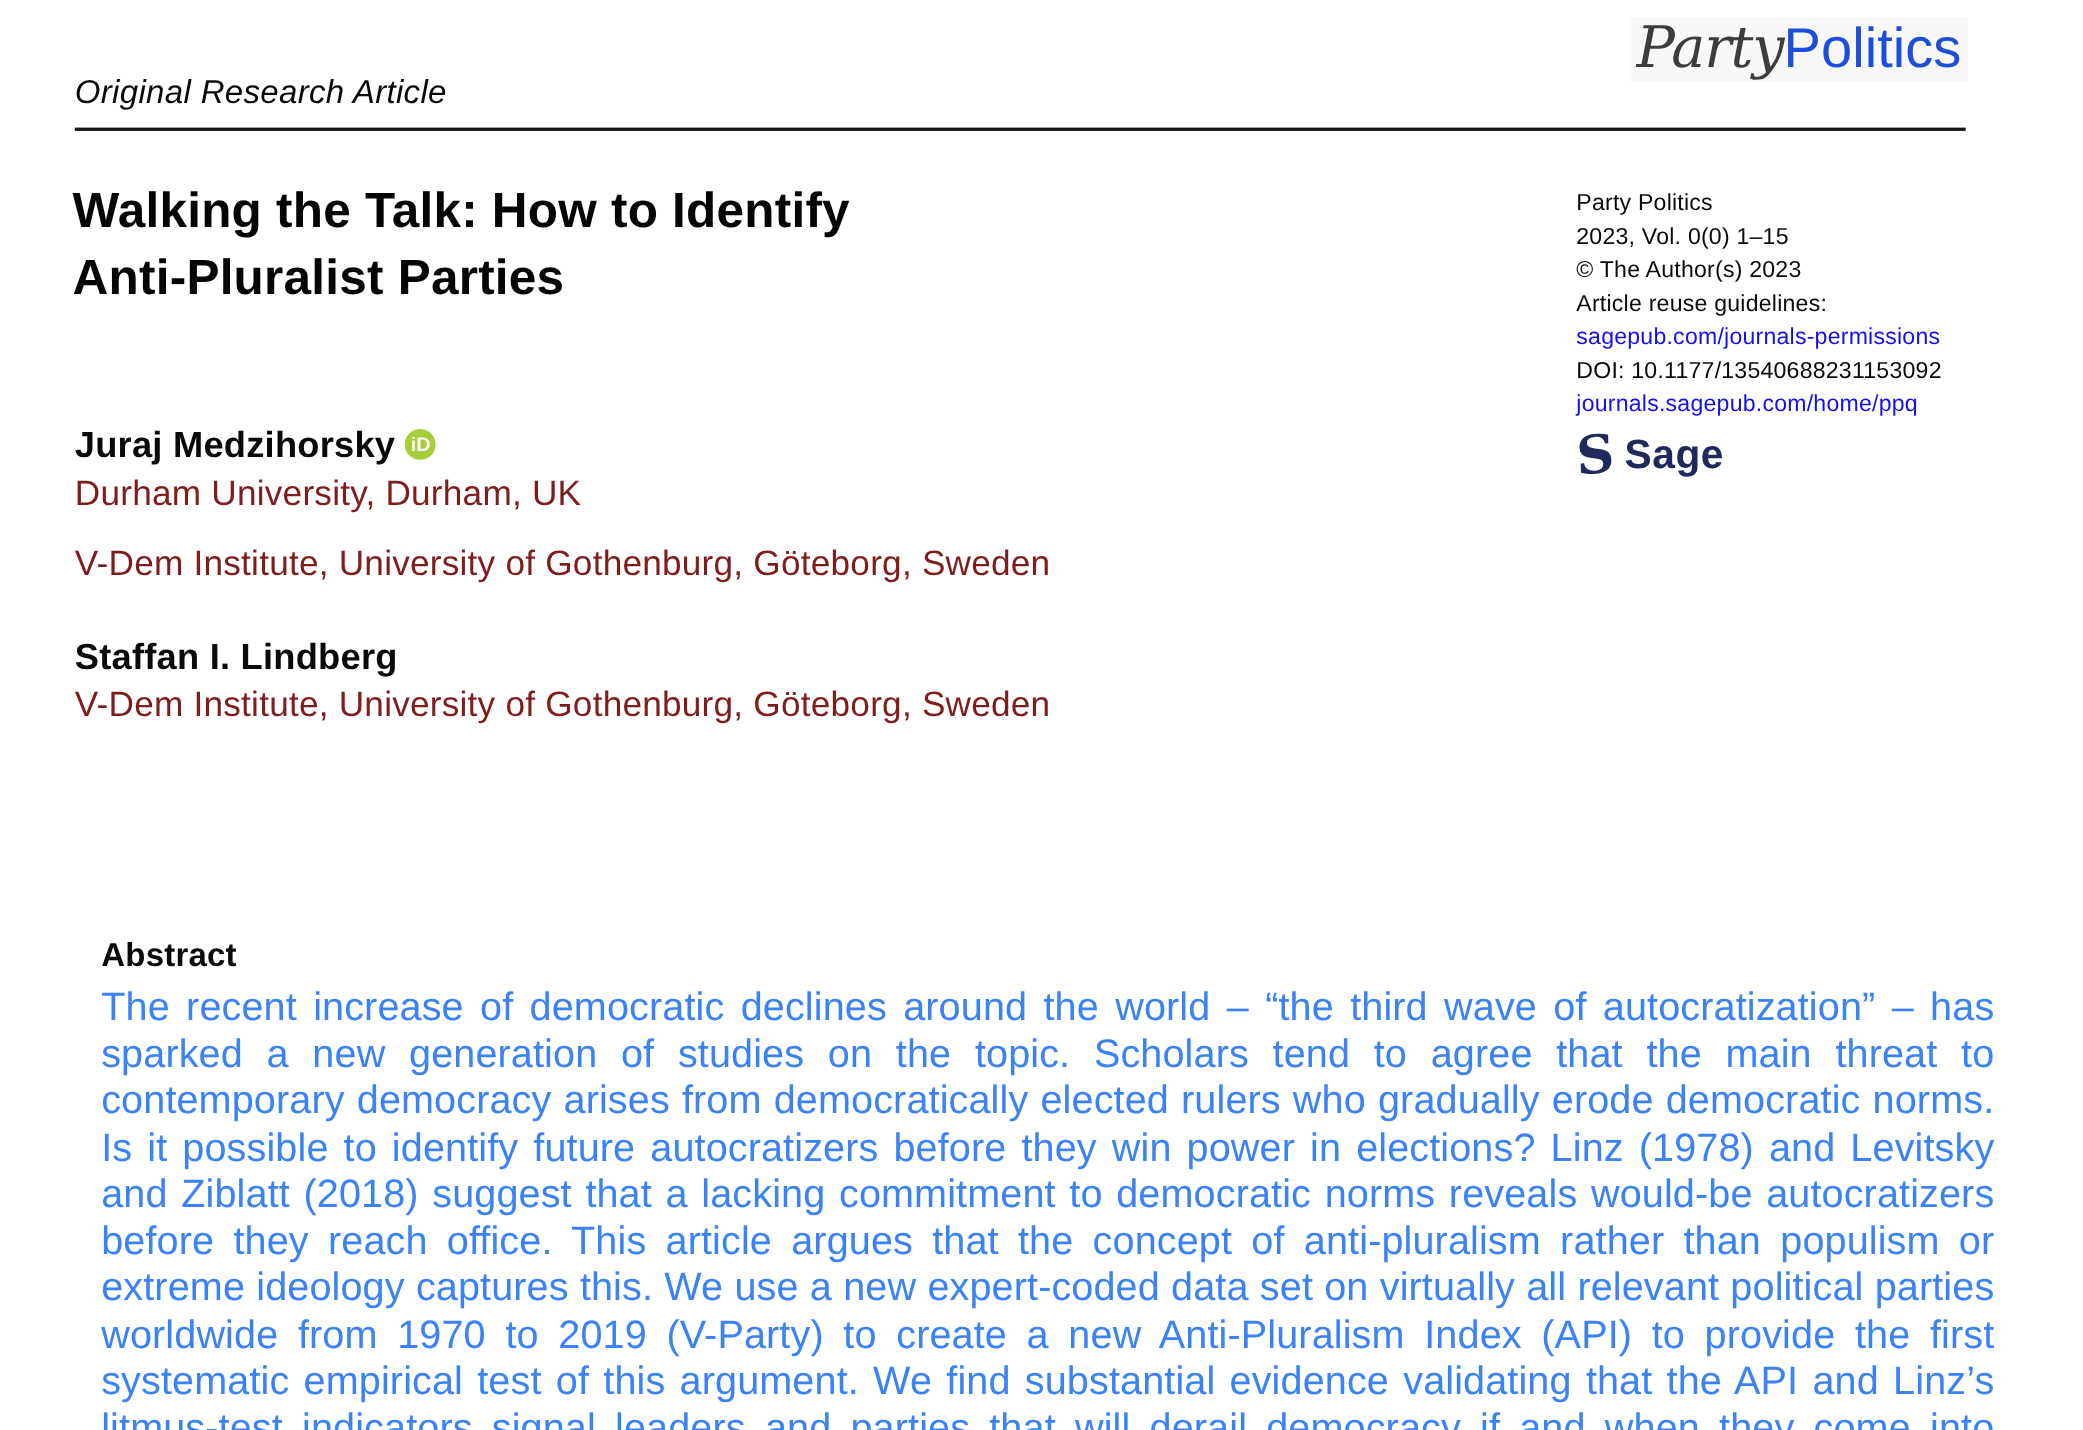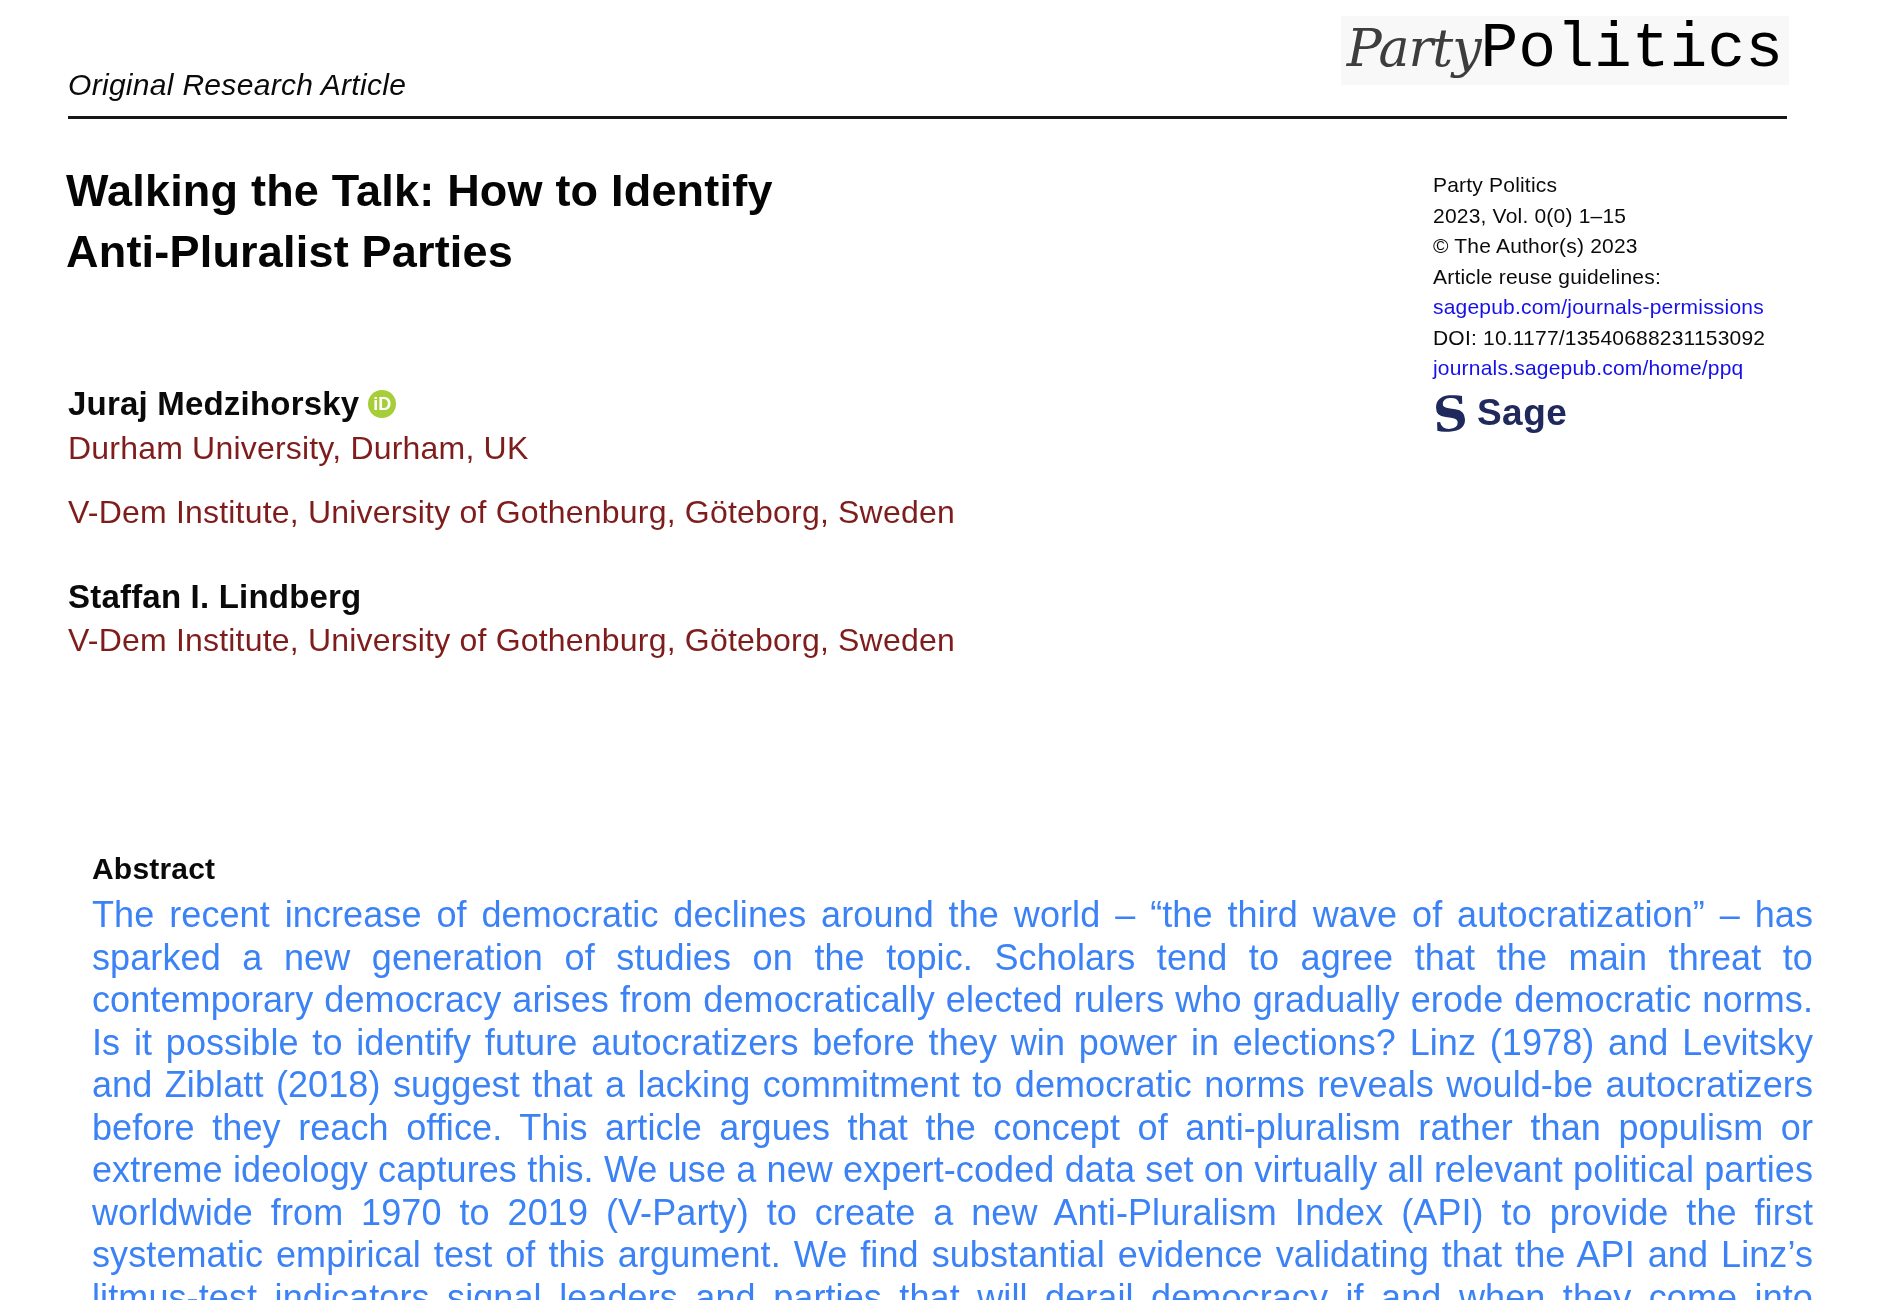--- a/index.html
+++ b/index.html
@@ -22,22 +22,22 @@
   .journal-logo {
     position: absolute; right: 105px; top: 16px;
     background: #f8f8f8; padding: 2px 6px 4px 6px;
     white-space: nowrap; line-height: 1;
   }
   .logo-party {
     font-family: "DejaVu Serif", serif; font-style: italic;
     font-size: 52px; color: #3d3d3d; letter-spacing: -1px;
   }
   .logo-politics {
-    font-family: Liberation Mono, monospace;
-    font-size: 63px; color: #000000; letter-spacing: 0px;
+    font-family: Liberation Sans, sans-serif;
+    font-size: 51px; color: #1d4ed8; letter-spacing: 0px;
   }
 
   .header-rule {
     position: absolute; left: 68px; top: 116px;
     width: 1719px; height: 3px; background: #171717;
   }
 
   .paper-title {
     position: absolute; left: 66px; top: 160px;
     font-size: 45px; font-weight: bold; line-height: 61px;

